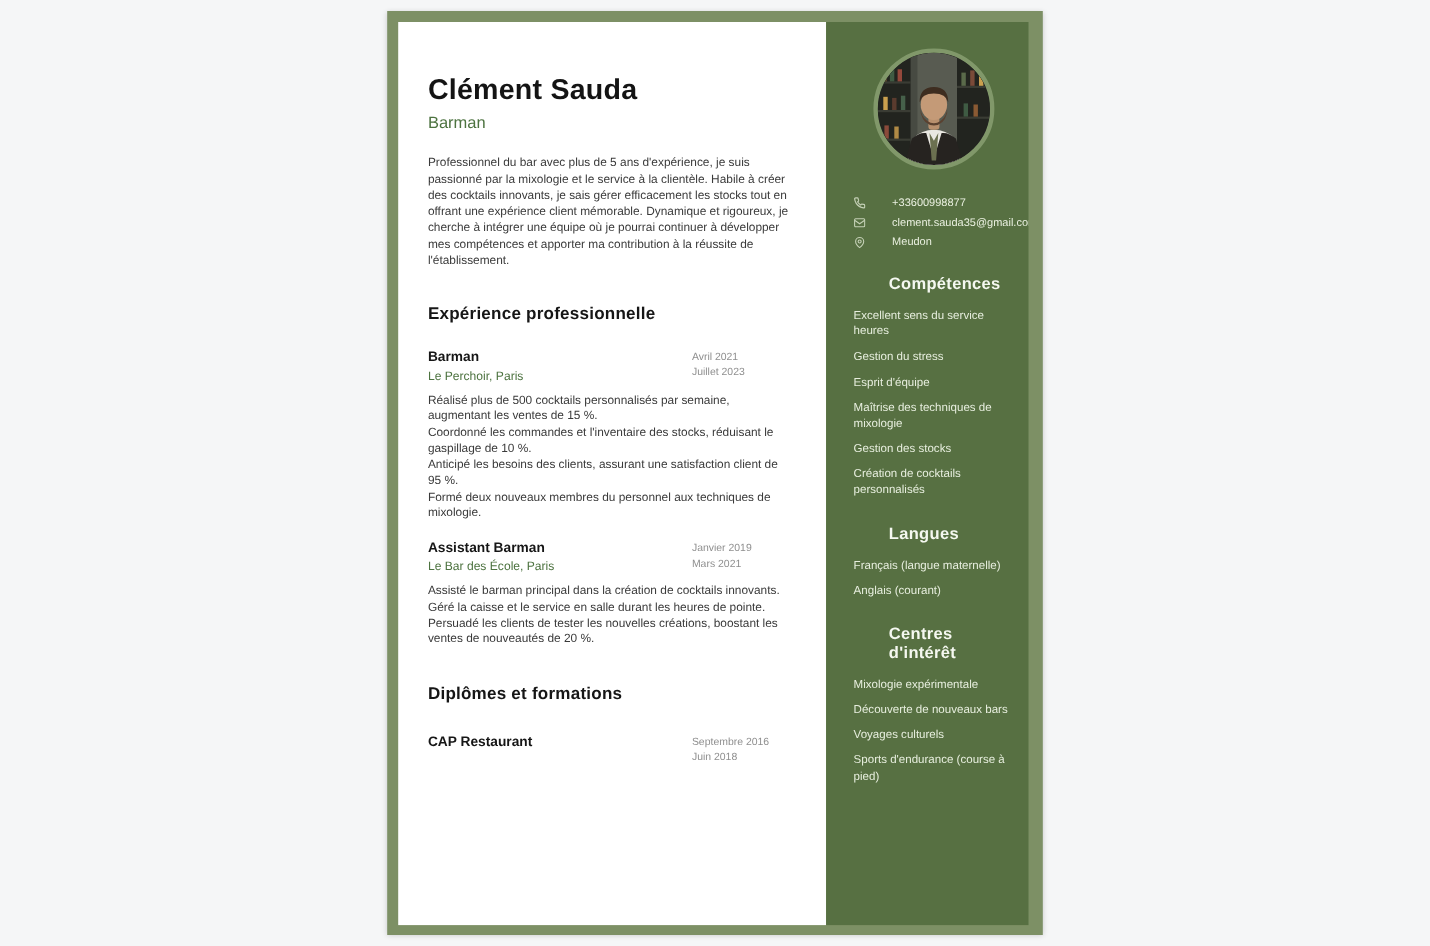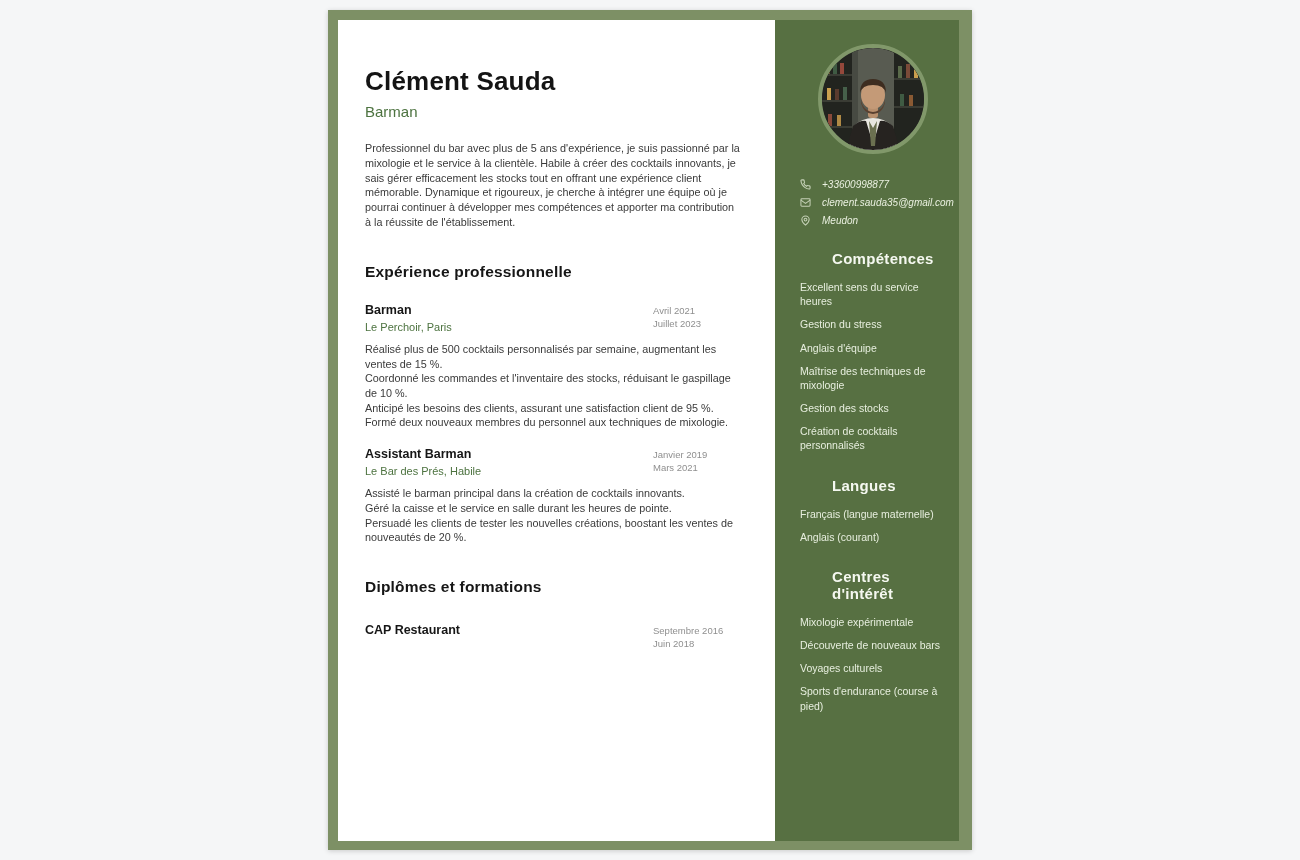--- a/index.html
+++ b/index.html
@@ -5,21 +5,21 @@
   * { margin: 0; padding: 0; box-sizing: border-box; }
   html, body { width: 1300px; height: 860px; }
   body {
     background: #f5f6f7;
     font-family: "Liberation Sans", "DejaVu Sans", sans-serif;
     display: flex; justify-content: center; align-items: flex-start;
     overflow: hidden;
   }
   .page {
     margin-top: 10px;
-    width: 644px; height: 840px;
+    width: 596px; height: 840px;
     background: #7d9065;
     padding: 10px 13px 9px 10px;
     display: flex;
     box-shadow: 0 1px 5px rgba(0,0,0,.18);
   }
   .main {
     flex: 1; background: #ffffff;
     padding: 46px 34px 0 27px;
     overflow: hidden;
   }
@@ -52,21 +52,21 @@
   
   .photo-ring {
     width: 110px; height: 110px; border-radius: 50%;
     border: 4px solid #81986a;
     margin: 0 auto 0 18px;
     overflow: hidden; background: #2c2e29;
   }
   .photo-ring svg { display: block; }
 
   .contact { margin-top: 25px; list-style: none; }
-  .contact li { display: flex; align-items: flex-end; gap: 11px; margin-bottom: 7px; font-size: 10px; color: #eaf0e0; font-style: italic; }
+  .contact li { display: flex; align-items: flex-end; gap: 24px; margin-bottom: 7px; font-size: 10px; color: #eaf0e0; }
   .contact .cicon { width: 11px; height: 11px; flex: 0 0 11px; opacity: .8; }
 
   .sb-heading { margin-top: 24px; font-size: 15px; font-weight: 600; color: #f5f8f0; letter-spacing: .3px; margin-left: 32px; }
   .sb-list { list-style: none; margin-top: 13px; }
   .sb-list li { font-size: 10.5px; line-height: 1.35; color: #e7eede; margin-bottom: 9px; }
 </style>
 </head>
 <body>
 
 <div class="page">
@@ -95,21 +95,21 @@
           <div>Coordonné les commandes et l'inventaire des stocks, réduisant le gaspillage de 10 %.</div>
           <div>Anticipé les besoins des clients, assurant une satisfaction client de 95 %.</div>
           <div>Formé deux nouveaux membres du personnel aux techniques de mixologie.</div>
         </div>
       </div>
 
       <div class="entry">
         <div class="entry-row">
           <div class="entry-left">
             <div class="entry-title">Assistant Barman</div>
-            <div class="entry-org">Le Bar des Prés, Habile</div>
+            <div class="entry-org">Le Bar des École, Paris</div>
           </div>
           <div class="entry-dates">
             <div>Janvier 2019</div>
             <div>Mars 2021</div>
           </div>
         </div>
         <div class="entry-desc">
           <div>Assisté le barman principal dans la création de cocktails innovants.</div>
           <div>Géré la caisse et le service en salle durant les heures de pointe.</div>
           <div>Persuadé les clients de tester les nouvelles créations, boostant les ventes de nouveautés de 20 %.</div>
@@ -200,21 +200,21 @@
           <circle cx="12" cy="10" r="3"></circle>
         </svg>
         <span>Meudon</span>
       </li>
     </ul>
 
     <div class="sb-heading">Compétences</div>
     <ul class="sb-list">
       <li>Excellent sens du service heures</li>
       <li>Gestion du stress</li>
-      <li>Anglais d'équipe</li>
+      <li>Esprit d'équipe</li>
       <li>Maîtrise des techniques de mixologie</li>
       <li>Gestion des stocks</li>
       <li>Création de cocktails personnalisés</li>
     </ul>
 
     <div class="sb-heading">Langues</div>
     <ul class="sb-list">
       <li>Français (langue maternelle)</li>
       <li>Anglais (courant)</li>
     </ul>

